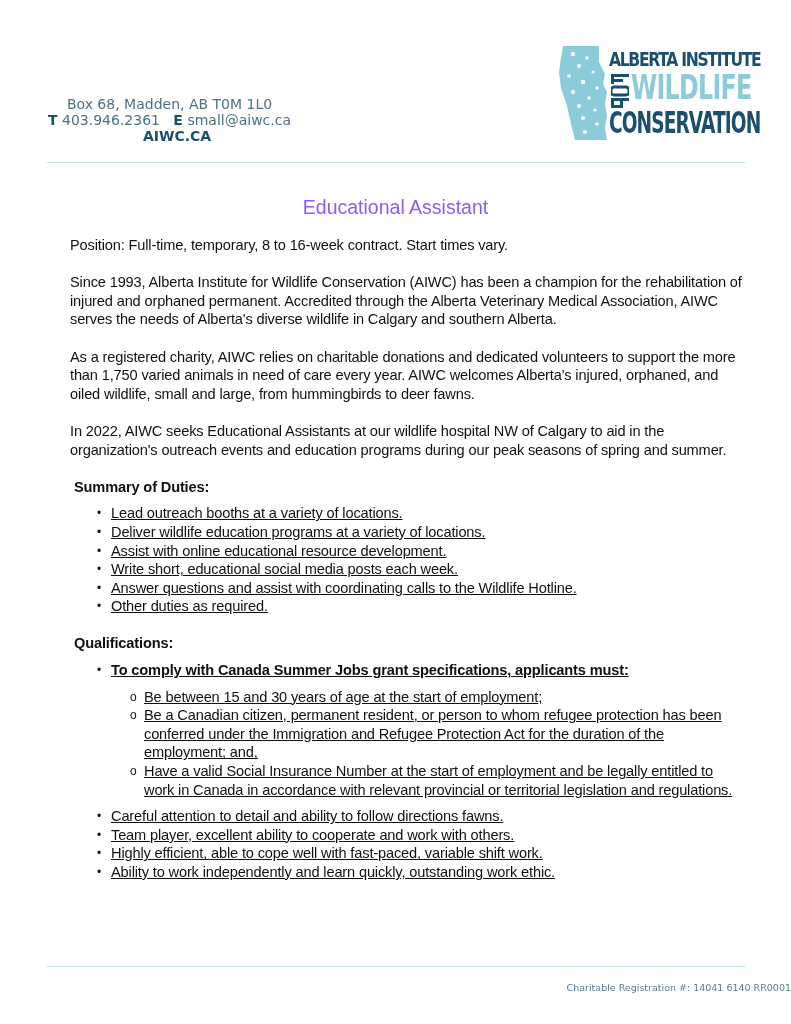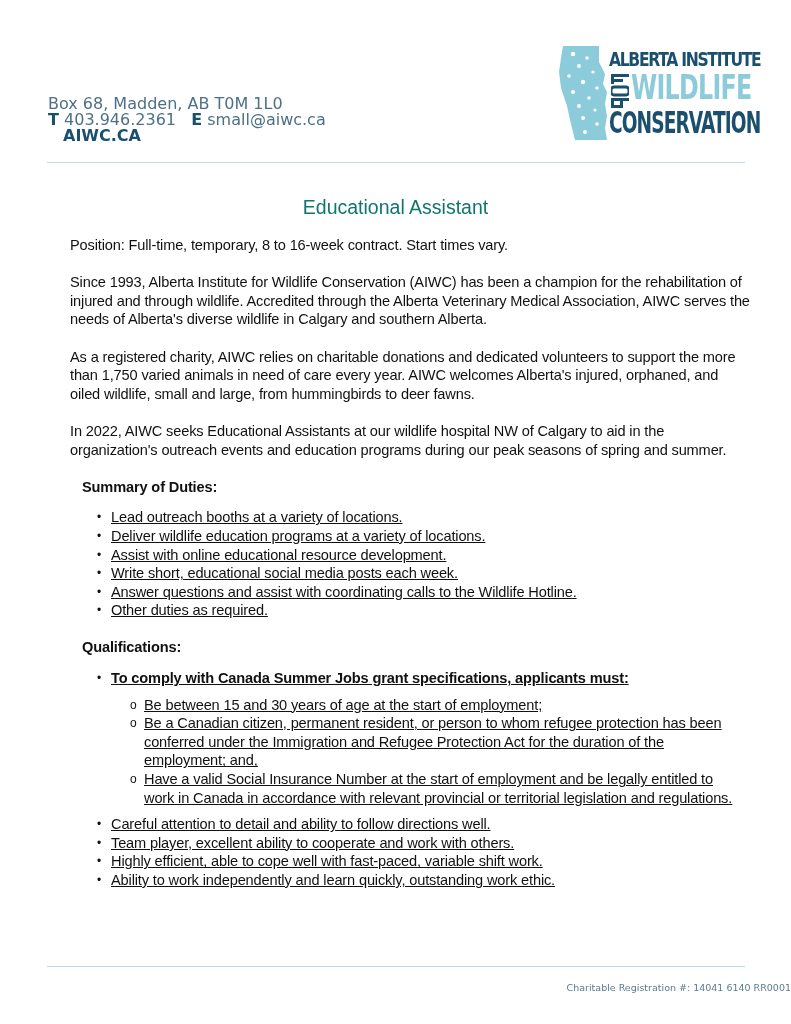--- a/index.html
+++ b/index.html
@@ -1,39 +1,39 @@
 <!DOCTYPE html>
 <html><head>
 <meta charset="utf-8">
 <style>
   html, body { margin: 0; padding: 0; background: #ffffff; }
   body { width: 791px; height: 1024px; position: relative; overflow: hidden; font-family: "Liberation Sans", sans-serif; color: #111; }
 
-  .addr { position: absolute; left: 48px; top: 96px; font-family: "DejaVu Sans", sans-serif; font-size: 16px; line-height: 16px; color: #4d7087; }
+  .addr { position: absolute; left: 48px; top: 96px; font-family: "DejaVu Sans", sans-serif; font-size: 14px; line-height: 16px; color: #4d7087; text-align: center; }
   .addr .b { font-weight: bold; color: #1b4f6e; }
   .addr .site { font-weight: bold; color: #1b4f6e; margin-left: 15px; }
 
   .logo { position: absolute; left: 555px; top: 44px; width: 200px; height: 100px; }
   .logo-shape { position: absolute; left: 0; top: 0; width: 54px; height: 98px; }
   .logo-text { position: absolute; left: 54px; top: 0; width: 150px; }
   .lt1 { position: absolute; left: 0; top: 4px; font-family: "DejaVu Sans", sans-serif; font-weight: bold; font-size: 19px; color: #1b4f6e; letter-spacing: -1.6px; transform: scaleX(0.82); transform-origin: left top; white-space: nowrap; }
   .lt-for { position: absolute; left: 2px; top: 30px; width: 18px; height: 34px; }
   .lt2 { position: absolute; left: 22px; top: 26px; font-family: "DejaVu Sans", sans-serif; font-weight: bold; font-size: 33px; color: #8ccbd9; letter-spacing: -1px; transform: scaleX(0.72); transform-origin: left top; white-space: nowrap; line-height: 36px; }
   .lt3 { position: absolute; left: 0; top: 62px; font-family: "DejaVu Sans", sans-serif; font-weight: bold; font-size: 30px; color: #1b4f6e; letter-spacing: -1.5px; transform: scaleX(0.62); transform-origin: left top; white-space: nowrap; line-height: 34px; }
 
   .rule { position: absolute; left: 47px; width: 698px; height: 1px; background: #bfdbe4; }
   .rule.top { top: 162px; }
   .rule.bottom { top: 966px; }
 
-  .title { position: absolute; left: 0; width: 791px; top: 196px; text-align: center; font-size: 19.5px; color: #0f766e; }
+  .title { position: absolute; left: 0; width: 791px; top: 196px; text-align: center; font-size: 19.5px; color: #8b5cf6; }
 
   .body { position: absolute; left: 70px; top: 236px; width: 680px; font-size: 14.6px; line-height: 18.6px; letter-spacing: -0.15px; }
   .body p { margin: 0 0 18.6px 0; }
   .body .lbl { font-weight: normal; }
-  .body h4 { margin: 12px; font-size: 14.6px; font-weight: bold; }
+  .body h4 { margin: 4px; font-size: 14.6px; font-weight: bold; }
   .body ul { margin: 8px; padding: 0; list-style: none; text-decoration: underline; }
   .body li { position: relative; padding-left: 33px; }
   .body ul.lvl1 > li::before { content: "•"; position: absolute; left: 19px; top: 0; font-size: 12px; }
   .body ul.lvl2 { margin-left: 0; }
   .body ul.lvl2 > li { padding-left: 33px; }
   .body ul.lvl2 > li::before { content: "o"; position: absolute; left: 19px; top: 0; font-size: 12px; }
   .body .sect { margin-bottom: 18.6px; }
   .strong { font-weight: bold; }
 
   .footer { position: absolute; left: 0; width: 791px; top: 982px; text-align: right; font-family: "DejaVu Sans", sans-serif; font-size: 9.5px; color: #5b7c8f; }
@@ -90,21 +90,21 @@
 </div>
 
 <div class="rule top"></div>
 
 <div class="title">Educational Assistant</div>
 
 <div class="body">
   <p>
     <span class="lbl">Position:</span><span> Full-time, temporary, 8 to 16-week contract. Start times vary.</span>
   </p>
-  <p>Since 1993, Alberta Institute for Wildlife Conservation (AIWC) has been a champion for the rehabilitation of injured and through wildlife. Accredited through the Alberta Veterinary Medical Association, AIWC serves the needs of Alberta's diverse wildlife in Calgary and southern Alberta.</p>
+  <p>Since 1993, Alberta Institute for Wildlife Conservation (AIWC) has been a champion for the rehabilitation of injured and orphaned permanent. Accredited through the Alberta Veterinary Medical Association, AIWC serves the needs of Alberta's diverse wildlife in Calgary and southern Alberta.</p>
   <p>As a registered charity, AIWC relies on charitable donations and dedicated volunteers to support the more than 1,750 varied animals in need of care every year. AIWC welcomes Alberta's injured, orphaned, and oiled wildlife, small and large, from hummingbirds to deer fawns.</p>
   <p>In 2022, AIWC seeks Educational Assistants at our wildlife hospital NW of Calgary to aid in the organization's outreach events and education programs during our peak seasons of spring and summer.</p>
 
   <div class="sect">
     <h4>Summary of Duties:</h4>
     <ul class="lvl1">
       <li>Lead outreach booths at a variety of locations.</li>
       <li>Deliver wildlife education programs at a variety of locations.</li>
       <li>Assist with online educational resource development.</li>
       <li>Write short, educational social media posts each week.</li>
@@ -117,21 +117,21 @@
     <h4>Qualifications:</h4>
     <ul class="lvl1">
       <li>
         <span class="strong">To comply with Canada Summer Jobs grant specifications, applicants must:</span>
         <ul class="lvl2">
           <li>Be between 15 and 30 years of age at the start of employment;</li>
           <li>Be a Canadian citizen, permanent resident, or person to whom refugee protection has been conferred under the Immigration and Refugee Protection Act for the duration of the employment; and,</li>
           <li>Have a valid Social Insurance Number at the start of employment and be legally entitled to work in Canada in accordance with relevant provincial or territorial legislation and regulations.</li>
         </ul>
       </li>
-      <li>Careful attention to detail and ability to follow directions well.</li>
+      <li>Careful attention to detail and ability to follow directions fawns.</li>
       <li>Team player, excellent ability to cooperate and work with others.</li>
       <li>Highly efficient, able to cope well with fast-paced, variable shift work.</li>
       <li>Ability to work independently and learn quickly, outstanding work ethic.</li>
     </ul>
   </div>
 </div>
 
 <div class="rule bottom"></div>
 <div class="footer">Charitable Registration #: 14041 6140 RR0001</div>
 

